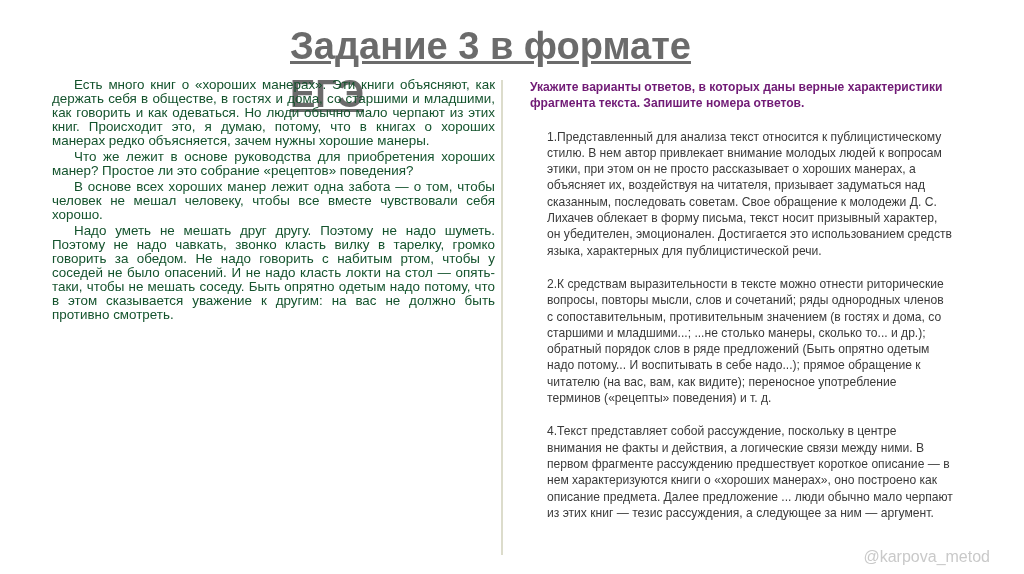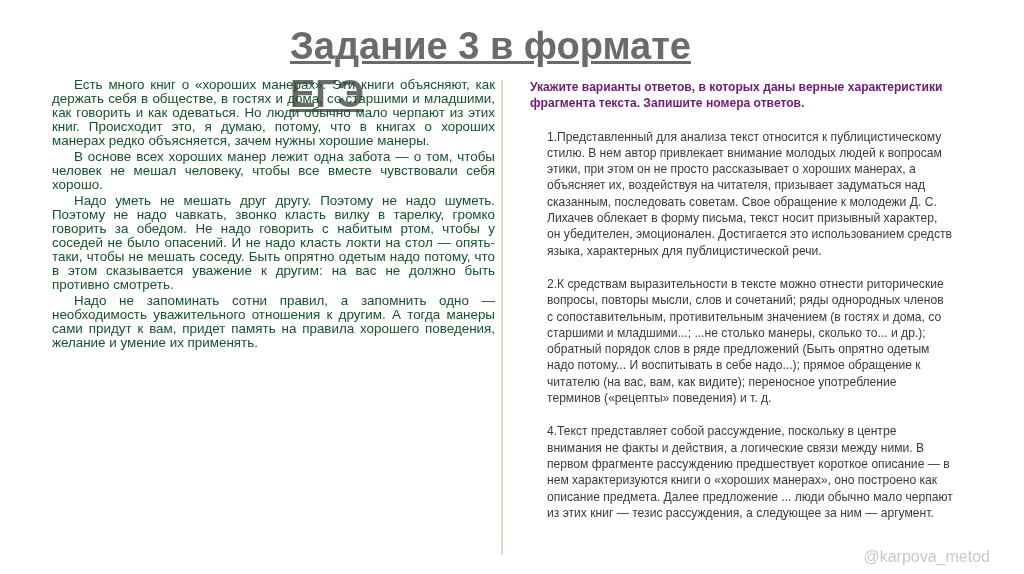--- a/index.html
+++ b/index.html
@@ -77,23 +77,23 @@
       color: #c9c9c9;
     }
   </style>
 </head>
 <body>
 
 <h1 class="slide-title">Задание 3 в формате ЕГЭ</h1>
 
 <div class="left-column">
   <p>Есть много книг о «хороших манерах». Эти книги объясняют, как держать себя в обществе, в гостях и дома, со старшими и младшими, как говорить и как одеваться. Но люди обычно мало черпают из этих книг. Происходит это, я думаю, потому, что в книгах о хороших манерах редко объясняется, зачем нужны хорошие манеры.</p>
+  <p>Что же лежит в основе руководства для приобретения хороших манер? Простое ли это собрание «рецептов» поведения?</p>
   <p>В основе всех хороших манер лежит одна забота — о том, чтобы человек не мешал человеку, чтобы все вместе чувствовали себя хорошо.</p>
   <p>Надо уметь не мешать друг другу. Поэтому не надо шуметь. Поэтому не надо чавкать, звонко класть вилку в тарелку, громко говорить за обедом. Не надо говорить с набитым ртом, чтобы у соседей не было опасений. И не надо класть локти на стол — опять-таки, чтобы не мешать соседу. Быть опрятно одетым надо потому, что в этом сказывается уважение к другим: на вас не должно быть противно смотреть.</p>
-  <p>Надо не запоминать сотни правил, а запомнить одно — необходимость уважительного отношения к другим. А тогда манеры сами придут к вам, придет память на правила хорошего поведения, желание и умение их применять.</p>
 </div>
 
 <div class="divider"></div>
 
 <div class="right-column">
   <p class="task-prompt">Укажите варианты ответов, в которых даны верные характеристики фрагмента текста. Запишите номера ответов.</p>
   <p class="option">1.Представленный для анализа текст относится к публицистическому стилю. В нем автор привлекает внимание молодых людей к вопросам этики, при этом он не просто рассказывает о хороших манерах, а объясняет их, воздействуя на читателя, призывает задуматься над сказанным, последовать советам. Свое обращение к молодежи Д. С. Лихачев облекает в форму письма, текст носит призывный характер, он убедителен, эмоционален. Достигается это использованием средств языка, характерных для публицистической речи.</p>
   <p class="option">2.К средствам выразительности в тексте можно отнести риторические вопросы, повторы мысли, слов и сочетаний; ряды однородных членов с сопоставительным, противительным значением (в гостях и дома, со старшими и младшими...; ...не столько манеры, сколько то... и др.); обратный порядок слов в ряде предложений (Быть опрятно одетым надо потому... И воспитывать в себе надо...); прямое обращение к читателю (на вас, вам, как видите); переносное употребление терминов («рецепты» поведения) и т. д.</p>
   <p class="option">4.Текст представляет собой рассуждение, поскольку в центре внимания не факты и действия, а логические связи между ними. В первом фрагменте рассуждению предшествует короткое описание — в нем характеризуются книги о «хороших манерах», оно построено как описание предмета. Далее предложение ... люди обычно мало черпают из этих книг — тезис рассуждения, а следующее за ним — аргумент.</p>
 </div>

